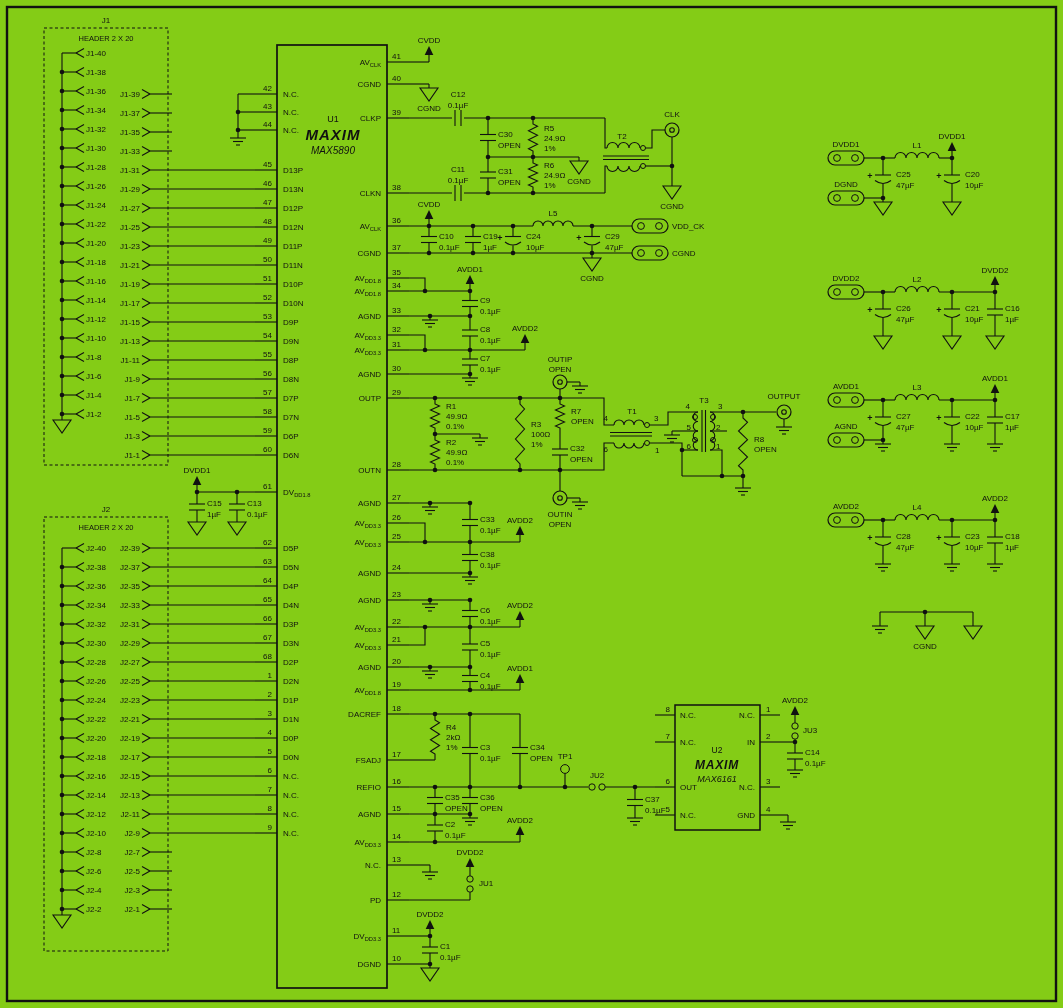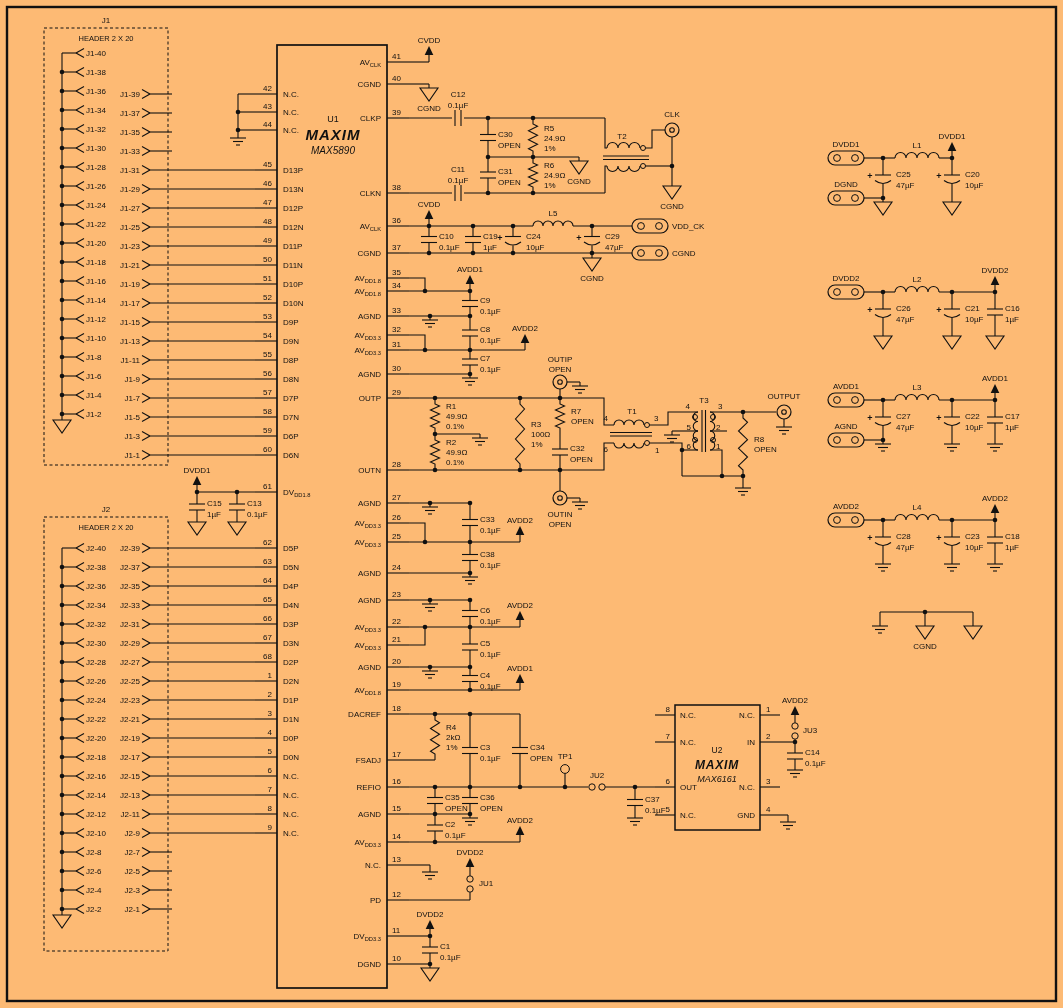--- a/index.html
+++ b/index.html
@@ -1,16 +1,16 @@
 <!DOCTYPE html>
 <html><head>
 <meta charset="utf-8">
 <style>
   html,body{margin:0;padding:0;background:#e8e8e8;}
-  .page{width:1063px;height:1008px;background:#fdba74;position:relative;margin:0 auto;
+  .page{width:1063px;height:1008px;background:#84cc16;position:relative;margin:0 auto;
         font-family:"Liberation Sans", sans-serif;}
   svg{display:block;}
   text{font-family:"Liberation Sans", sans-serif;fill:#111;}
 </style>
 </head>
 <body>
 
 <div class="page">
   <svg id="schematic" width="1063" height="1008" viewBox="0 0 1063 1008">
       <rect x="7" y="7" width="1049" height="994" fill="none" stroke="#111" stroke-width="2.4"></rect>

